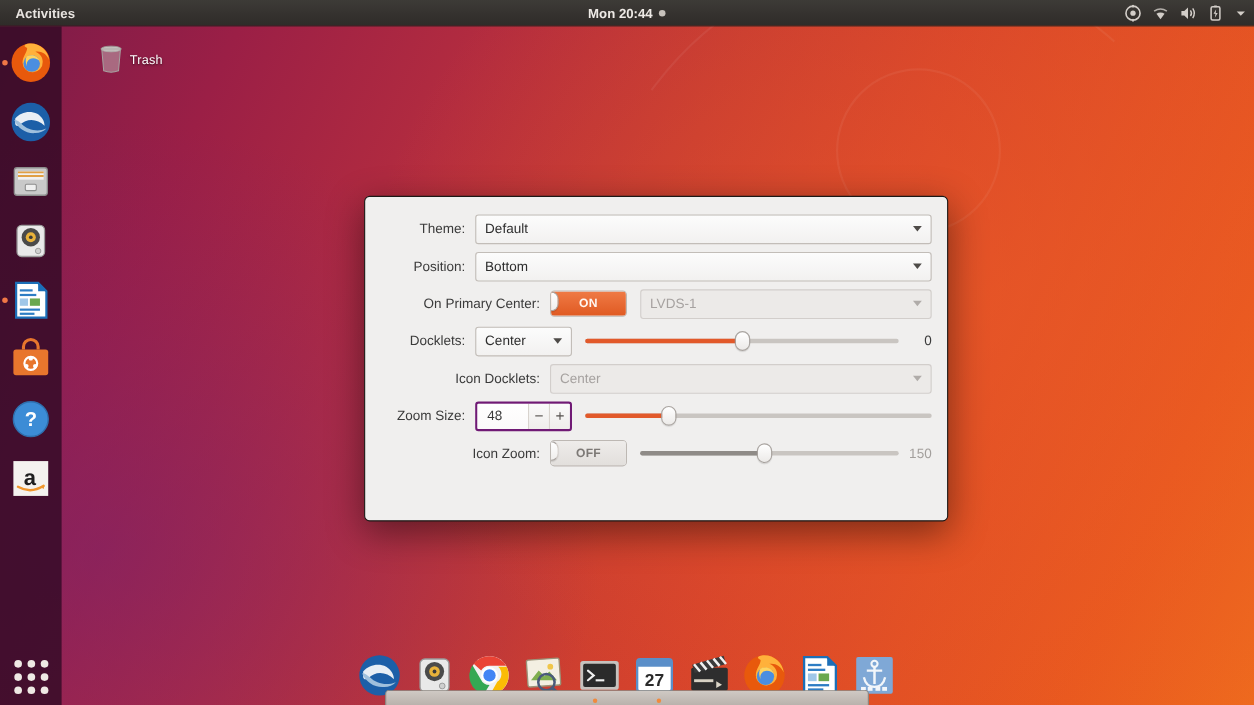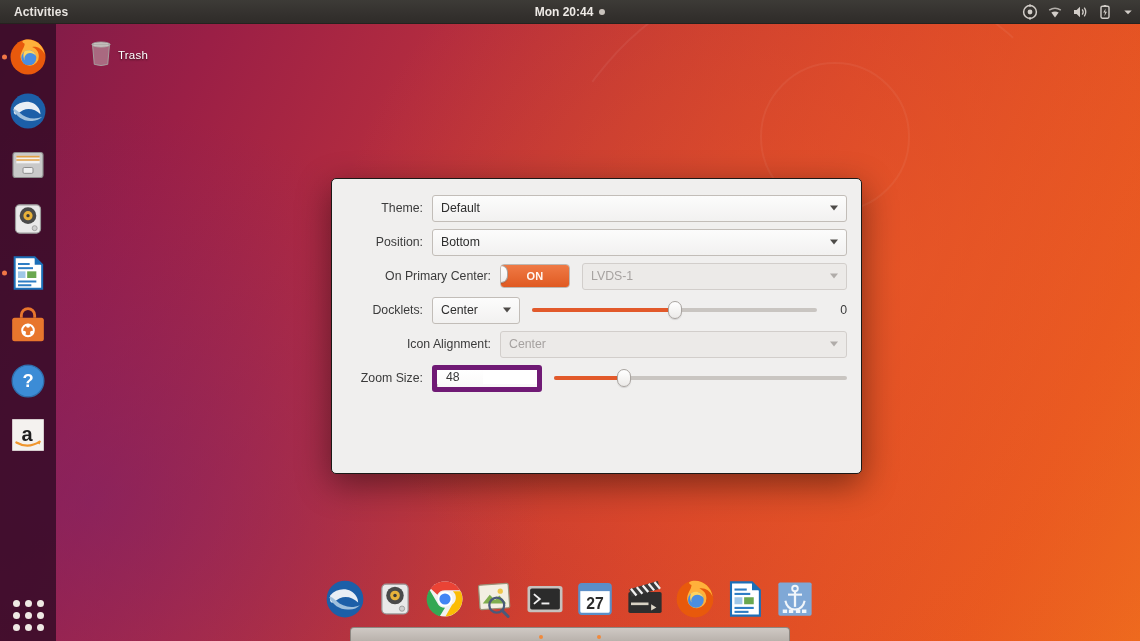--- a/index.html
+++ b/index.html
@@ -92,21 +92,21 @@
   }
 
   
   .dock {
     position: absolute; left: 50%; transform: translateX(-50%);
     bottom: 0; height: 56px; z-index: 40;
     display: flex; align-items: flex-end;
   }
   .dock-inner {
     display: flex; align-items: flex-end; gap: 8px;
-    padding: 4px 10px 21px;
+    padding: 4px 10px 6px;
   }
   .dock .di { width: 42px; height: 42px; display: block; }
   .dock-shelf {
     position: absolute; left: 50%; transform: translateX(-50%); bottom: 0;
     width: 440px; height: 14px;
     background: linear-gradient(to bottom, #cfc9c4, #b9b2ac);
     border: 1px solid #8d8781; border-bottom: none;
     border-radius: 4px 4px 0 0;
   }
   .dock-shelf .runner {
@@ -188,24 +188,23 @@
   .toggle .seg {
     flex: 1; display: flex; align-items: center; justify-content: center;
     font-size: 11px; font-weight: bold; letter-spacing: .3px;
   }
   .toggle.on .seg.txt { background: linear-gradient(to bottom,#ef7a45,#e05a22); color: #fff7f2; }
   .toggle.on .seg.knob { background: linear-gradient(to bottom,#ffffff,#f0eeec); border-left: 1px solid #cfc9c4; }
   .toggle.off .seg.knob { background: linear-gradient(to bottom,#ffffff,#f0eeec); border-right: 1px solid #cfc9c4; }
   .toggle.off .seg.txt { background: linear-gradient(to bottom,#eeecea,#e2dfdc); color: #7d7976; }
 
   .spin {
-    width: 110px; height: 27px; display: flex;
-    border: 5px solid #701a75; border-radius: 3px; overflow: hidden;
+    width: 88px; height: 27px; display: flex;
+    border: 2px solid #701a75; border-radius: 3px; overflow: hidden;
     background: #fff;
-    flex-direction: column;
   }
   .spin .val {
     width: 46px; display: flex; align-items: center; padding-left: 9px;
     font-size: 12.3px; color: #3a3a3a;
     background: linear-gradient(to bottom,#ffffff,#fbfafa);
   }
   .spin .bt {
     flex: 1; display: flex; align-items: center; justify-content: center;
     font-size: 14px; color: #55514e; border-left: 1px solid #d8d3ce;
     background: linear-gradient(to bottom,#fafafa,#efedeb);
@@ -537,21 +536,21 @@
       <div class="spacer12"></div>
       <div class="slider">
         <div class="track"></div>
         <div class="fill" style="width:50%"></div>
         <div class="knob" style="left:50%"></div>
       </div>
       <div class="sval">0</div>
     </div>
 
     <div class="row">
-      <div class="lbl wide">Icon Alignment:</div>
+      <div class="lbl wide">Icon Docklets:</div>
       <div class="combo disabled">
         <span>Center</span>
         <span class="caret"></span>
       </div>
     </div>
 
     <div class="row">
       <div class="lbl w">Zoom Size:</div>
       <div class="spin">
         <div class="val">48</div>
@@ -559,15 +558,29 @@
         <div class="bt">+</div>
       </div>
       <div class="spacer12"></div>
       <div class="slider">
         <div class="track"></div>
         <div class="fill" style="width:24%"></div>
         <div class="knob" style="left:24%"></div>
       </div>
     </div>
 
+    <div class="row">
+      <div class="lbl wide">Icon Zoom:</div>
+      <div class="toggle off">
+        <div class="seg knob"></div>
+        <div class="seg txt">OFF</div>
+      </div>
+      <div class="spacer12"></div>
+      <div class="slider">
+        <div class="track"></div>
+        <div class="fill dim" style="width:48%"></div>
+        <div class="knob" style="left:48%"></div>
+      </div>
+      <div class="sval dim">150</div>
+    </div>
 
   </div>
 </div>
 
 </body></html>

